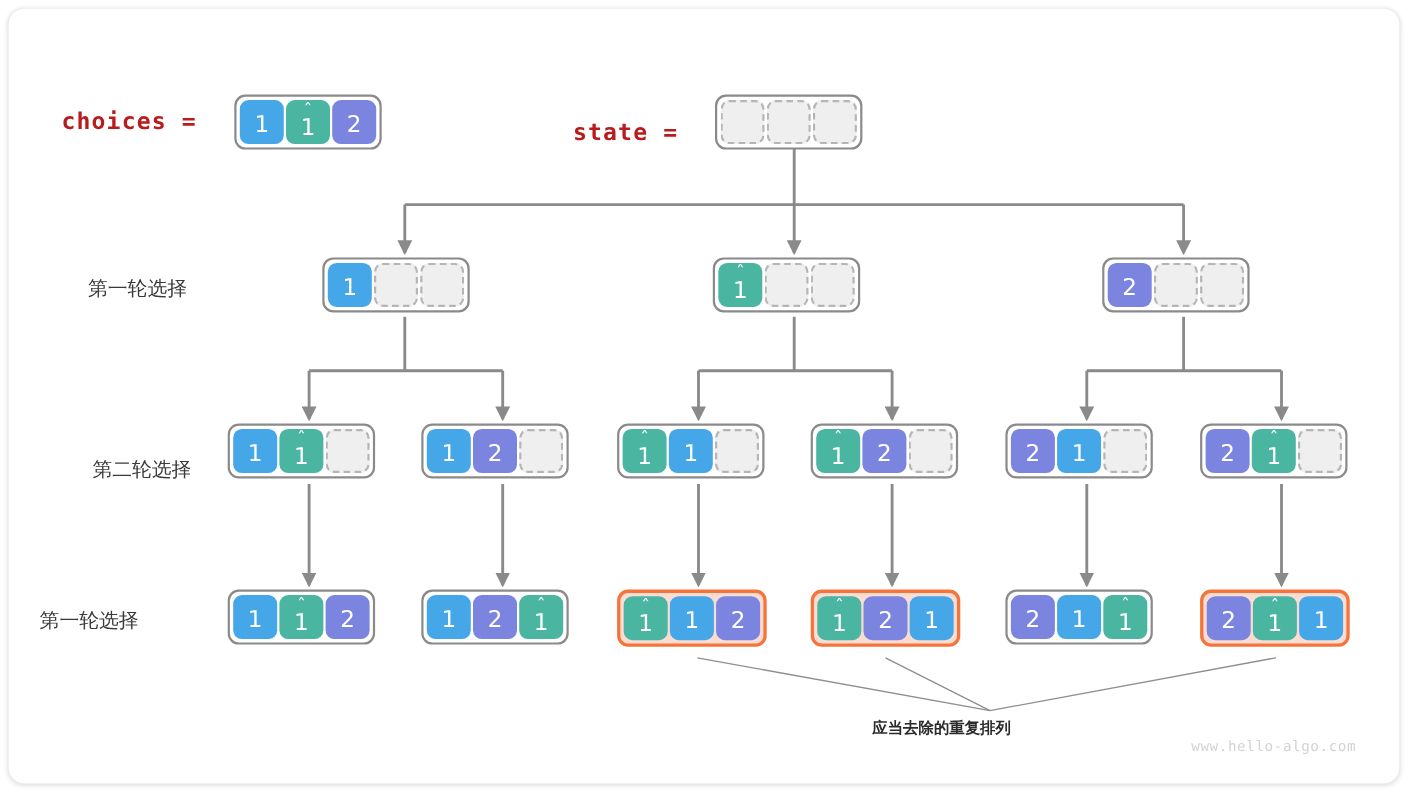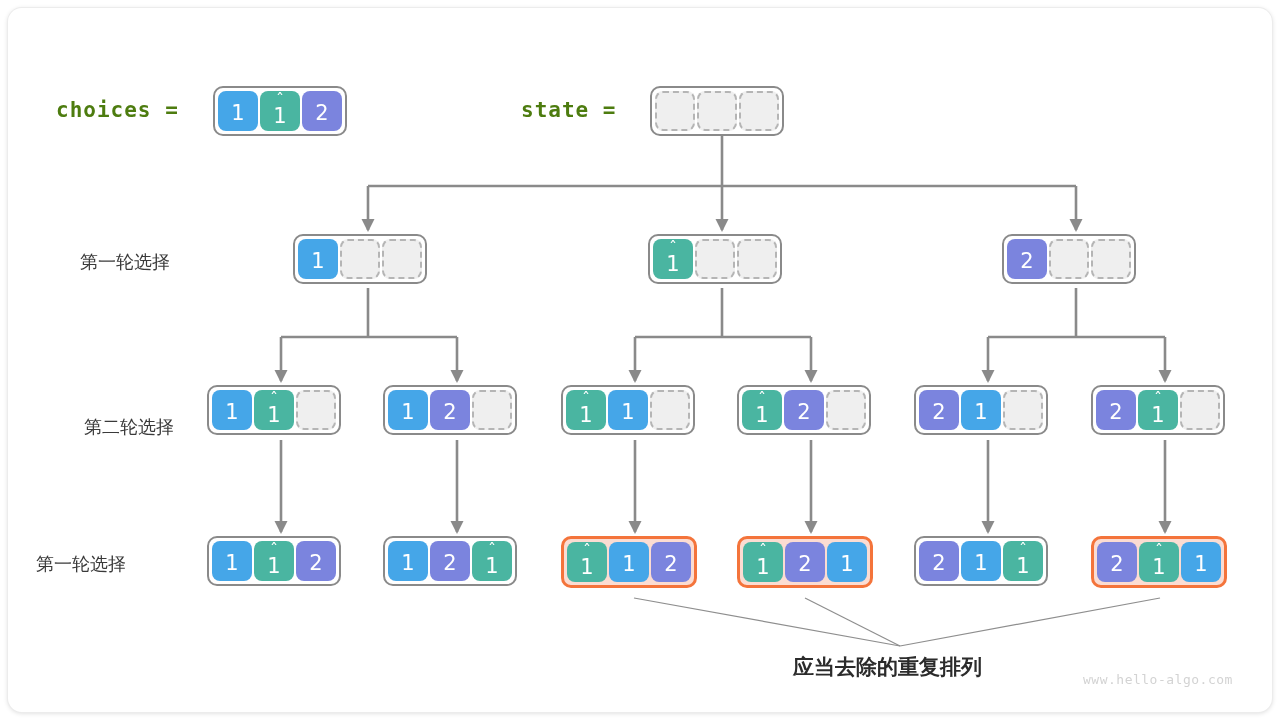--- a/index.html
+++ b/index.html
@@ -37,36 +37,36 @@
     height: 720px;
     pointer-events: none;
   }
 
   
   .hdr-label {
     position: absolute;
     font-family: "DejaVu Sans Mono", "Liberation Mono", monospace;
     font-weight: bold;
     font-size: 21px;
-    color: #4d7c0f;
+    color: #b91c1c;
     letter-spacing: 1px;
     white-space: nowrap;
   }
   .row-label {
     position: absolute;
     font-family: "Liberation Sans", "DejaVu Sans", sans-serif;
     font-size: 18px;
     color: #3a3a3a;
     white-space: nowrap;
   }
   .caption {
     position: absolute;
     font-family: "Liberation Sans", "DejaVu Sans", sans-serif;
     font-weight: bold;
-    font-size: 21px;
+    font-size: 14px;
     color: #2b2b2b;
     white-space: nowrap;
   }
   .watermark {
     position: absolute;
     font-family: "DejaVu Sans Mono", "Liberation Mono", monospace;
     font-size: 13px;
     color: #d3d3d3;
     letter-spacing: 0.5px;
     white-space: nowrap;
@@ -187,21 +187,21 @@
       </div>
       <div class="cell green hat">
         <span class="hat-mark">ˆ</span>
         <span class="num">1</span>
       </div>
       <div class="cell purple">
         <span class="num">2</span>
       </div>
     </div>
 
-  <div class="hdr-label" style="left:521px; top:98px;">state =</div>
+  <div class="hdr-label" style="left:521px; top:108px;">state =</div>
 
   <div class="arr" id="state-array" style="left:650px; top:86px;">
       <div class="cell empty"></div>
       <div class="cell empty"></div>
       <div class="cell empty"></div>
     </div>
 
   <div class="row-label" style="left:36px; top:250px;margin-left:44px;">第一轮选择</div>
   <div class="row-label" style="left:36px; top:415px;margin-left:48px;">第二轮选择</div>
   <div class="row-label" style="left:36px; top:552px;">第一轮选择</div>

